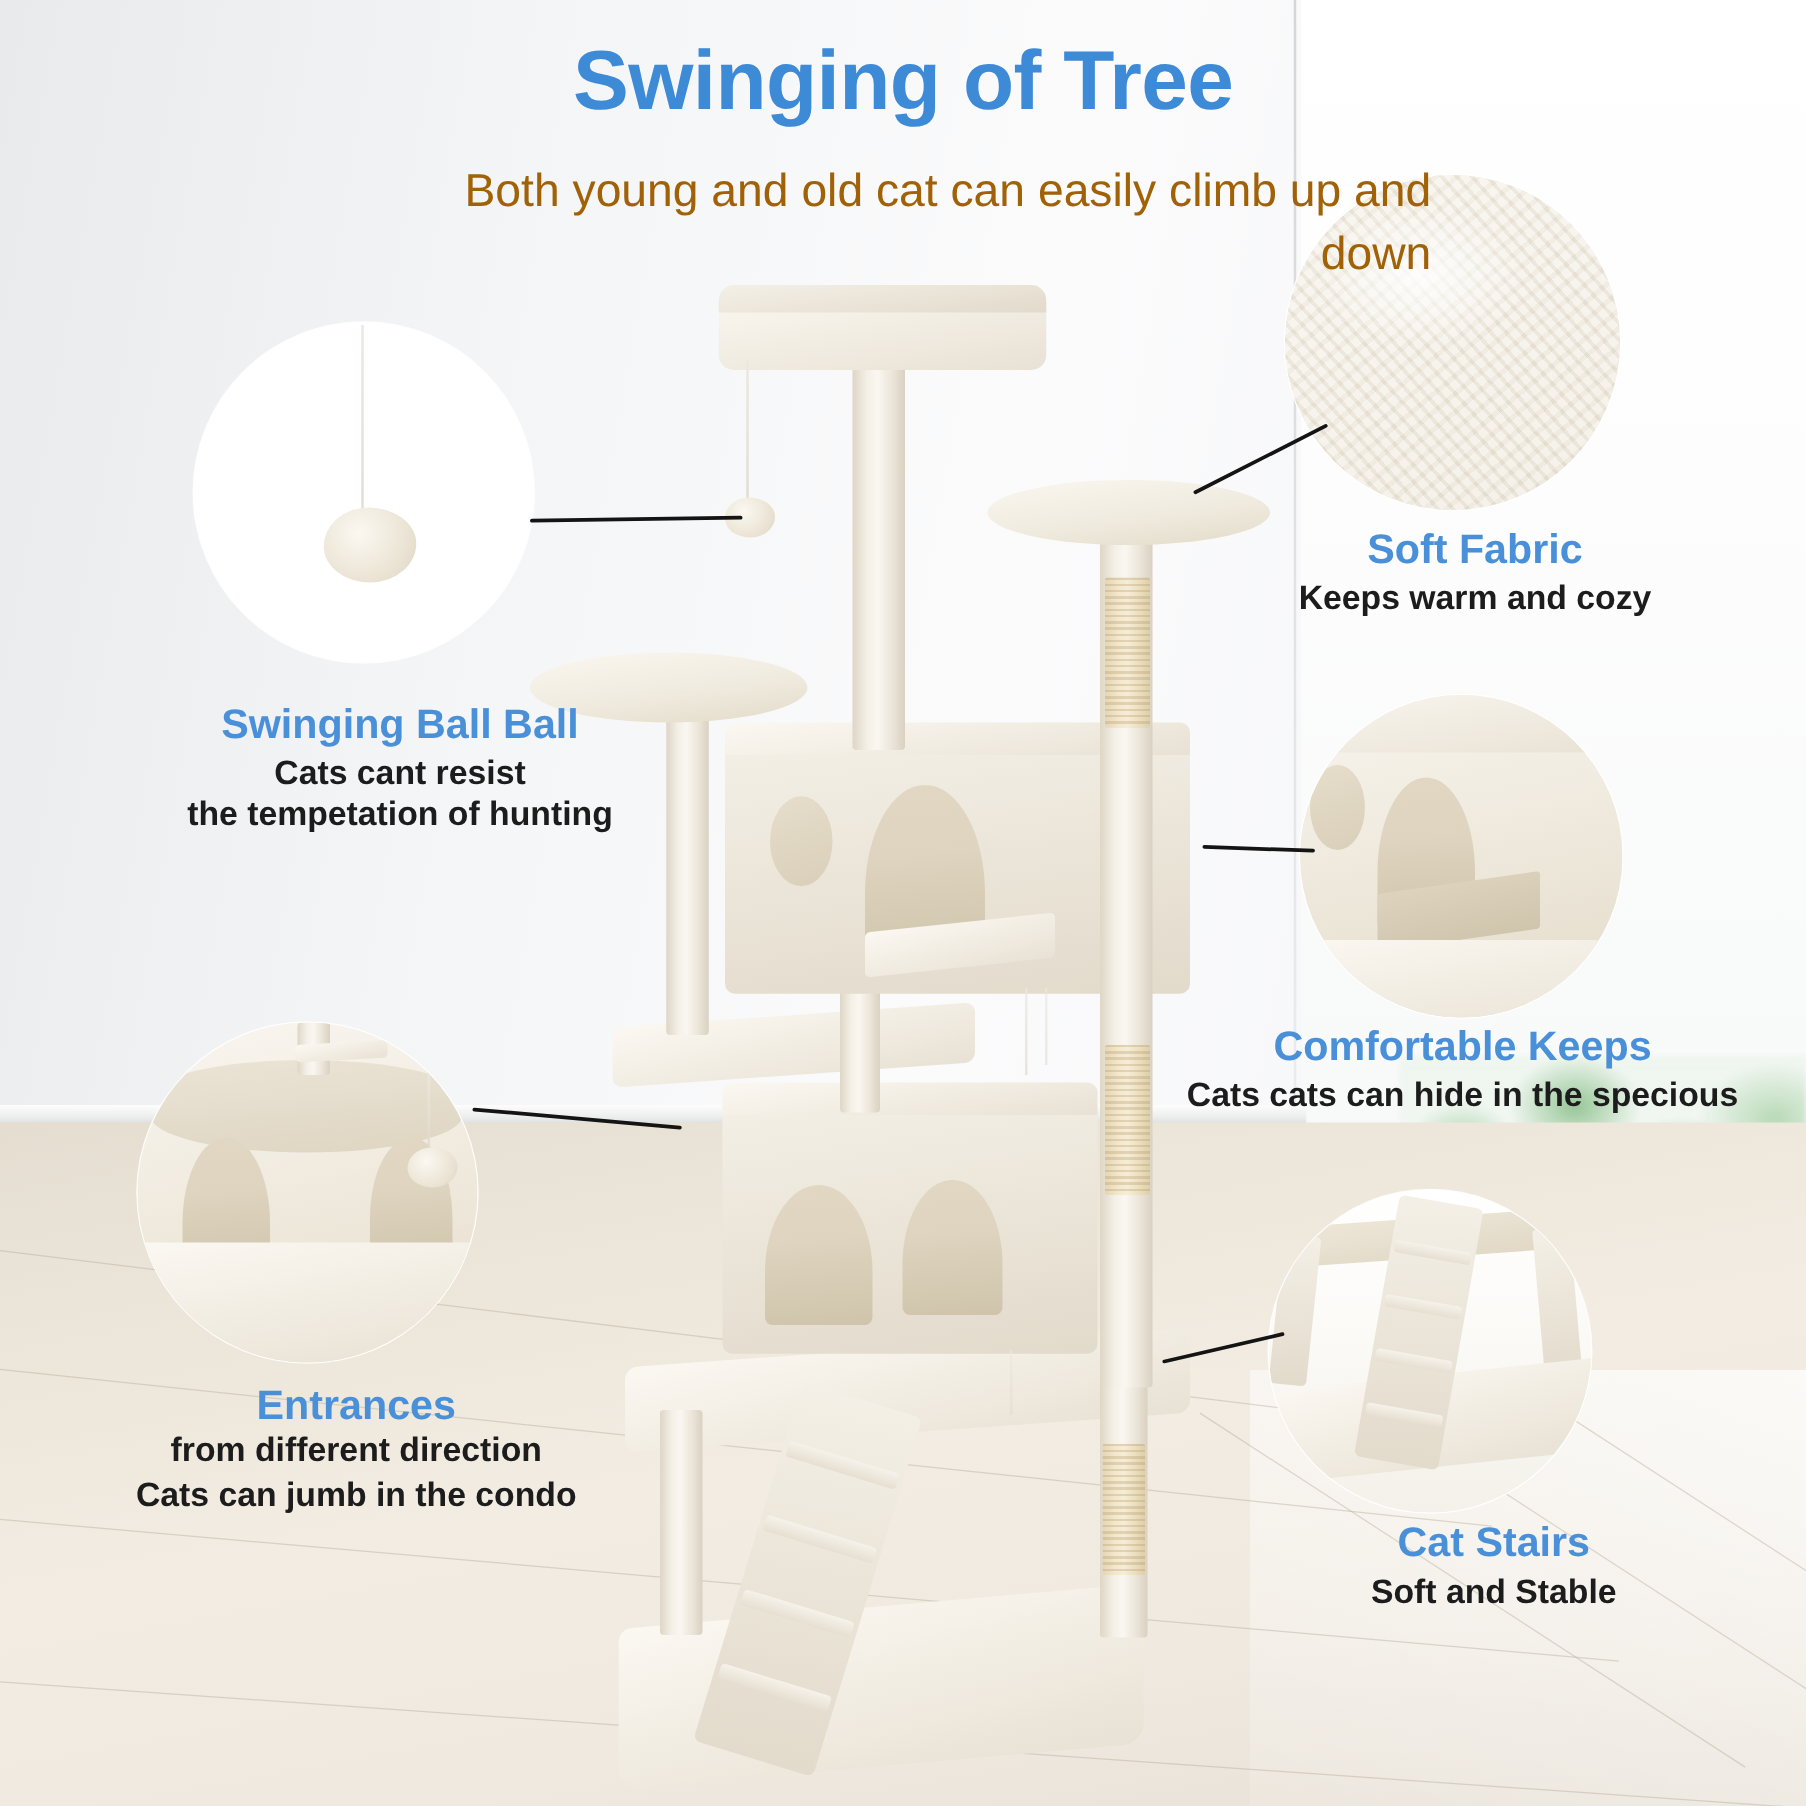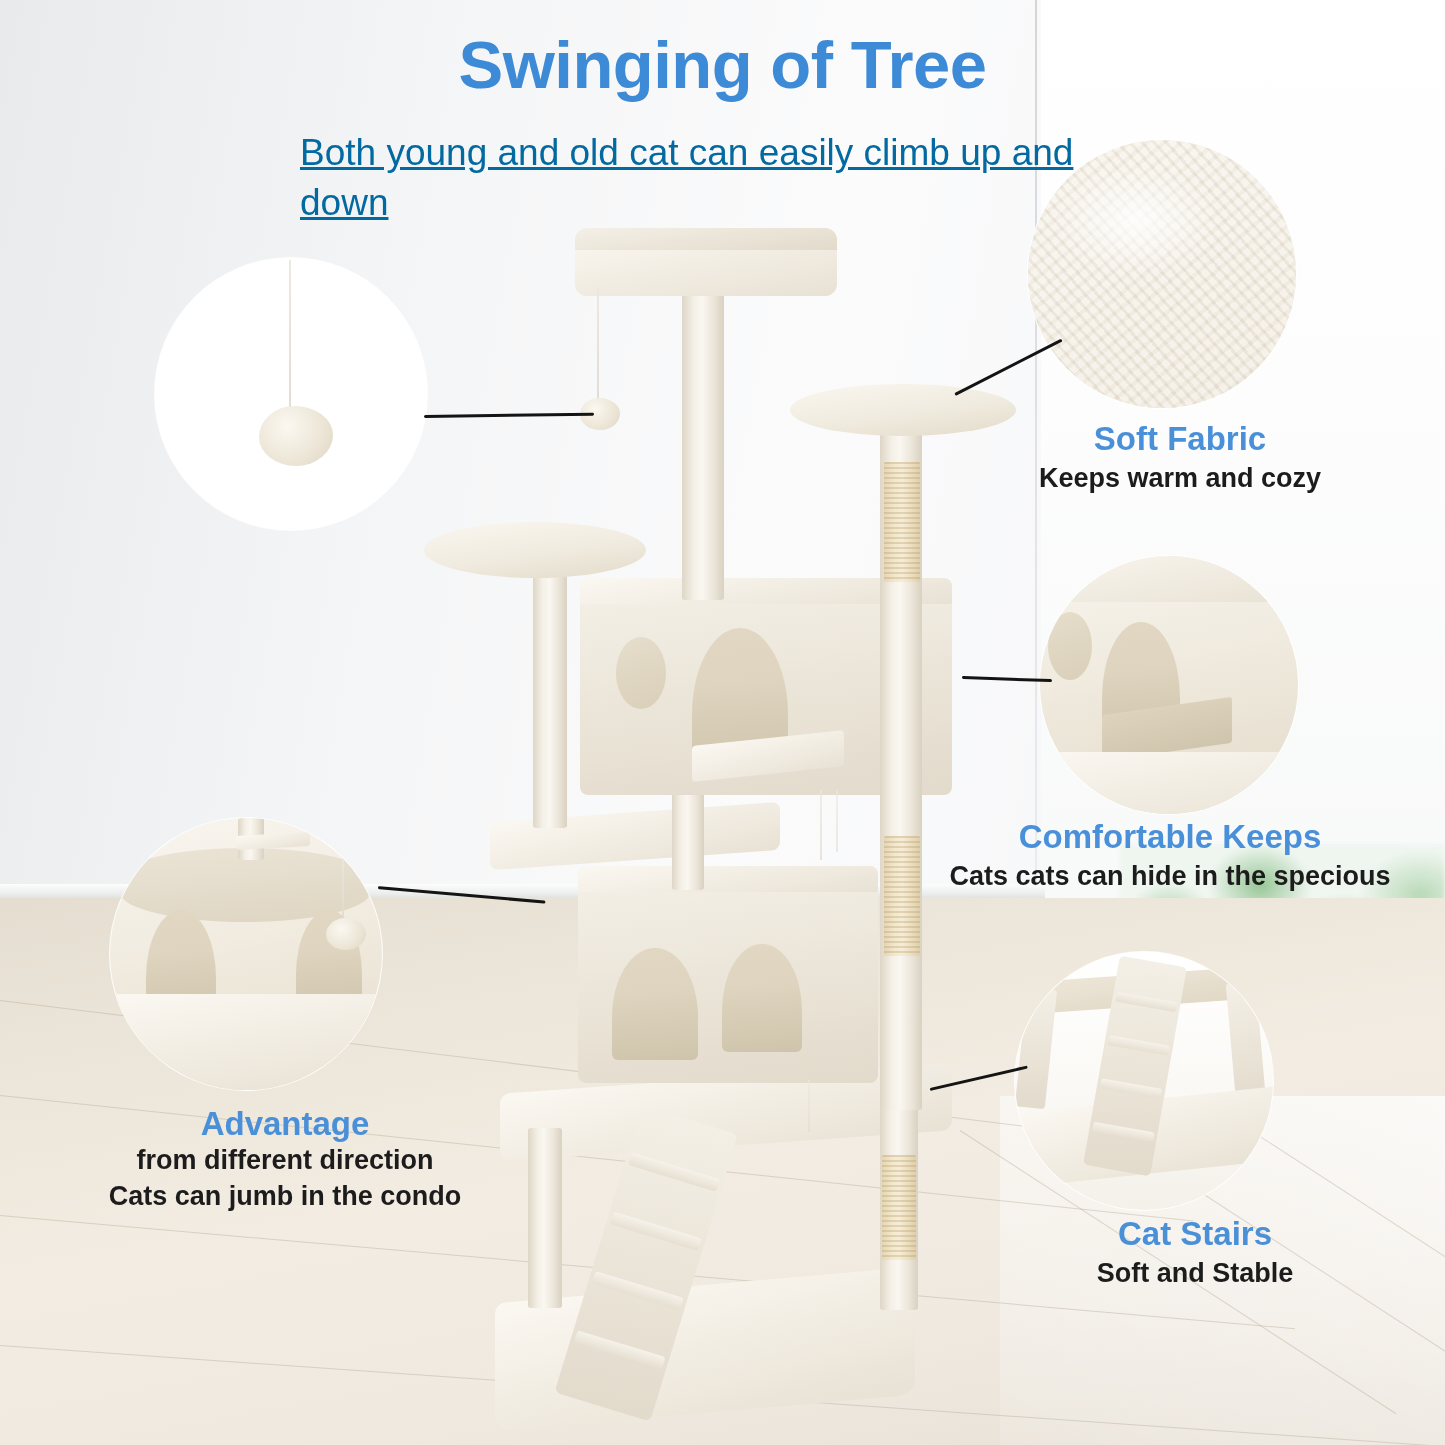--- a/index.html
+++ b/index.html
@@ -92,26 +92,25 @@
     font-size: 67px;
     font-weight: bold;
     color: #3d8ad6;
     letter-spacing: -0.5px;
     line-height: 1.05;
   }
   .subtitle {
     position: absolute;
     left: 300px; top: 128px;
     width: 845px;
-    text-align: left;
+    text-align: right;
     font-size: 37px;
     font-weight: 400;
-    color: #0369a1;
+    color: #a16207;
     line-height: 1.35;
-    text-decoration: underline;
   }
 
   .callout-label { position: absolute; text-align: center; }
   .callout-title {
     font-size: 33px;
     font-weight: bold;
     color: #4a90d9;
     line-height: 1.18;
     white-space: nowrap;
   }
@@ -265,20 +264,25 @@
   <div class="string" style="left:836px;top:790px;height:62px;opacity:.6;"></div>
   <div class="string" style="left:808px;top:1080px;height:52px;opacity:.55;"></div>
 
   <div class="bubble" style="left:155px;top:258px;width:272px;height:272px;background:#ffffff;">
     <div class="bubble-inner">
       <div class="string" style="left:134px;top:2px;height:152px;"></div>
       <div class="pompom" style="left:104px;top:148px;width:74px;height:60px;"></div>
     </div>
   </div>
   <div class="connector" style="left:424px;top:415px;width:170px;transform:rotate(-0.8deg);"></div>
+  <div class="callout-label" style="left:40px;top:560px;width:560px;">
+    <div class="callout-title">Swinging Ball Ball</div>
+    <div class="callout-desc">Cats cant resist</div>
+    <div class="callout-desc" style="margin-top:0;">the tempetation of hunting</div>
+  </div>
 
   <div class="bubble" style="left:1028px;top:140px;width:268px;height:268px;">
     <div class="bubble-inner" style="background:
         radial-gradient(ellipse 120px 80px at 40% 30%, rgba(255,255,255,.85), transparent 70%),
         repeating-linear-gradient(48deg, rgba(226,219,204,.45) 0 3px, rgba(249,246,240,.5) 3px 9px),
         repeating-linear-gradient(-40deg, rgba(219,211,194,.35) 0 4px, rgba(252,250,246,.4) 4px 11px),
         linear-gradient(160deg, #f7f4ed, #eae3d6);"></div>
   </div>
   <div class="connector" style="left:955px;top:393px;width:120px;transform:rotate(-27deg);"></div>
   <div class="callout-label" style="left:955px;top:420px;width:450px;">
@@ -308,21 +312,21 @@
       <div class="plush plush-light" style="left:126px;top:16px;width:74px;height:14px;border-radius:4px;transform:rotate(-3deg);"></div>
       <div class="hole-arch" style="left:36px;top:92px;width:70px;height:110px;"></div>
       <div class="hole-arch" style="left:186px;top:92px;width:66px;height:104px;"></div>
       <div class="plush plush-light" style="left:0;top:176px;width:272px;height:96px;"></div>
       <div class="string" style="left:232px;top:34px;height:72px;"></div>
       <div class="pompom" style="left:216px;top:100px;width:40px;height:32px;"></div>
     </div>
   </div>
   <div class="connector" style="left:378px;top:886px;width:168px;transform:rotate(5deg);"></div>
   <div class="callout-label" style="left:40px;top:1105px;width:490px;">
-    <div class="callout-title">Advantage</div>
+    <div class="callout-title">Entrances</div>
     <div class="callout-desc" style="margin-top:0;">from different direction</div>
     <div class="callout-desc">Cats can jumb in the condo</div>
   </div>
 
   <div class="bubble" style="left:1015px;top:952px;width:258px;height:258px;">
     <div class="bubble-inner" style="background:linear-gradient(180deg,#ffffff 0%,#fbfaf7 45%,#f4f1ea 100%);">
       <div class="plush" style="left:-10px;top:22px;width:280px;height:32px;border-radius:6px;transform:rotate(-4deg);background:linear-gradient(175deg,#eee7d9,#e0d7c4);"></div>
       <div class="plush" style="left:6px;top:36px;width:30px;height:120px;border-radius:4px;transform:rotate(6deg);"></div>
       <div class="plush" style="left:216px;top:30px;width:30px;height:124px;border-radius:4px;transform:rotate(-5deg);"></div>
       <div class="plush plush-light" style="left:-6px;top:148px;width:272px;height:74px;border-radius:8px;transform:skewY(-6deg);"></div>

